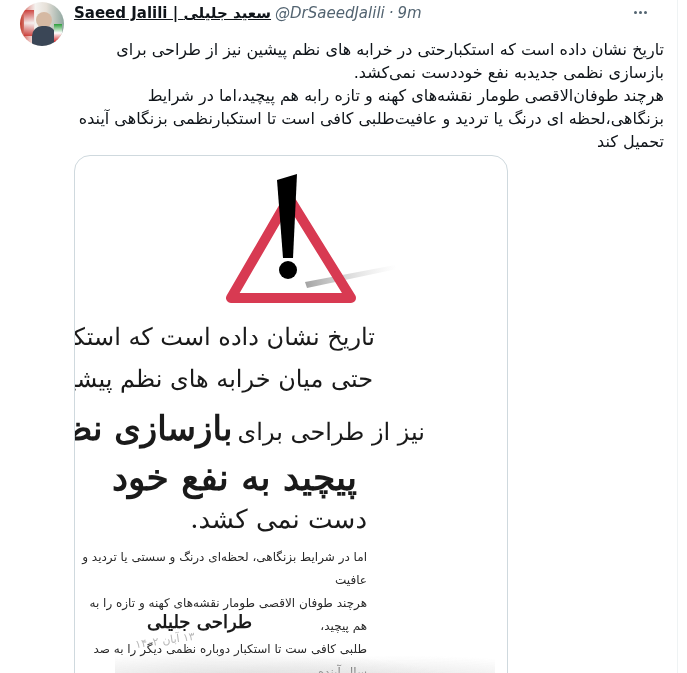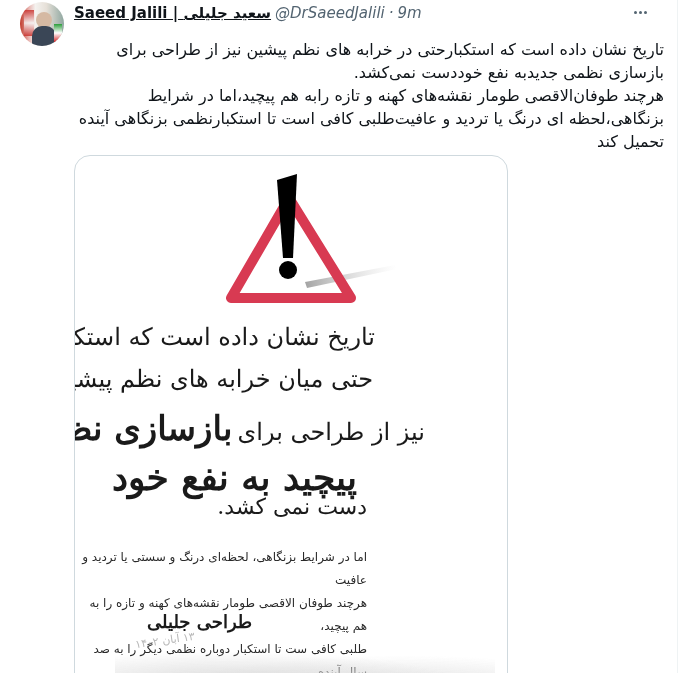--- a/index.html
+++ b/index.html
@@ -52,21 +52,21 @@
     direction: rtl; text-align: center;
     font-family: "DejaVu Serif", "Liberation Serif", serif;
     color: #1a1a1a;
   }
   .poster .l1 { position:absolute; right:132px; top:6px; font-size:24px; line-height:30px; white-space:nowrap; }
   .poster .l2 { position:absolute; right:134px; top:48px; font-size:24px; line-height:30px; white-space:nowrap; }
   .poster .l3 { position:absolute; right:82px; top:90px; white-space:nowrap; line-height:44px; }
   .poster .l3 .small { font-size:24px; }
   .poster .l3 .big { font-size:34px; font-weight:bold; }
   .poster .l4 { position:absolute; right:150px; top:138px; font-size:36px; font-weight:bold; line-height:46px; white-space:nowrap; }
-  .poster .l5 { position:absolute; right:140px; top:176px; font-size:22px; line-height:30px; white-space:nowrap; }
+  .poster .l5 { position:absolute; right:140px; top:188px; font-size:26px; line-height:30px; white-space:nowrap; }
   .poster .para {
     position:absolute; right:140px; top:230px; width:290px;
     font-family: "DejaVu Sans", sans-serif; font-size:12px; line-height:23px; text-align:right; color:#2a2a2a;
   }
   .poster .sig { position:absolute; left:72px; top:295px; font-size:18px; font-weight:bold; white-space:nowrap; }
   .poster .date { position:absolute; left:60px; top:318px; font-size:11px; color:#b8b8b8; white-space:nowrap; transform: rotate(-8deg); }
   .map-bg {
     position:absolute; left:40px; top:490px; width:380px; height:60px;
     background: radial-gradient(ellipse at 30% 60%, #d6d6d6 0%, rgba(214,214,214,0) 60%),
                 radial-gradient(ellipse at 75% 70%, #dcdcdc 0%, rgba(220,220,220,0) 55%);

